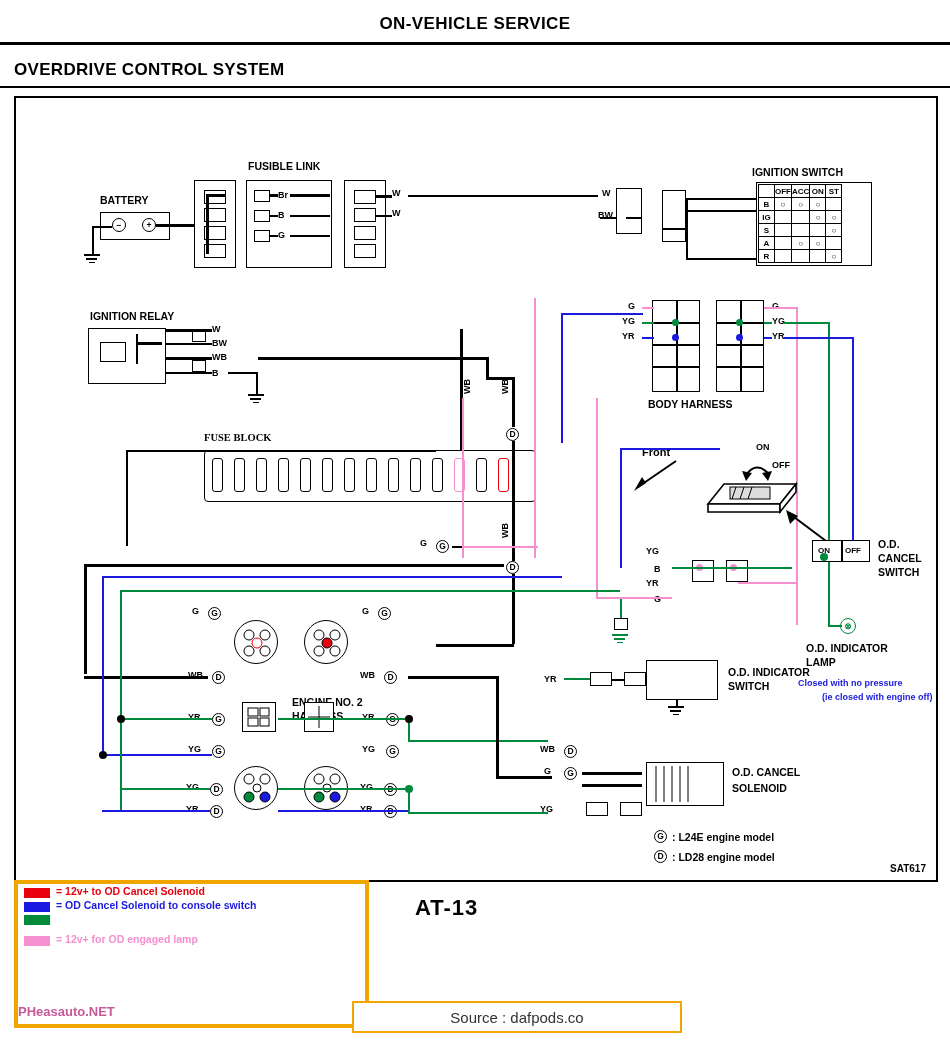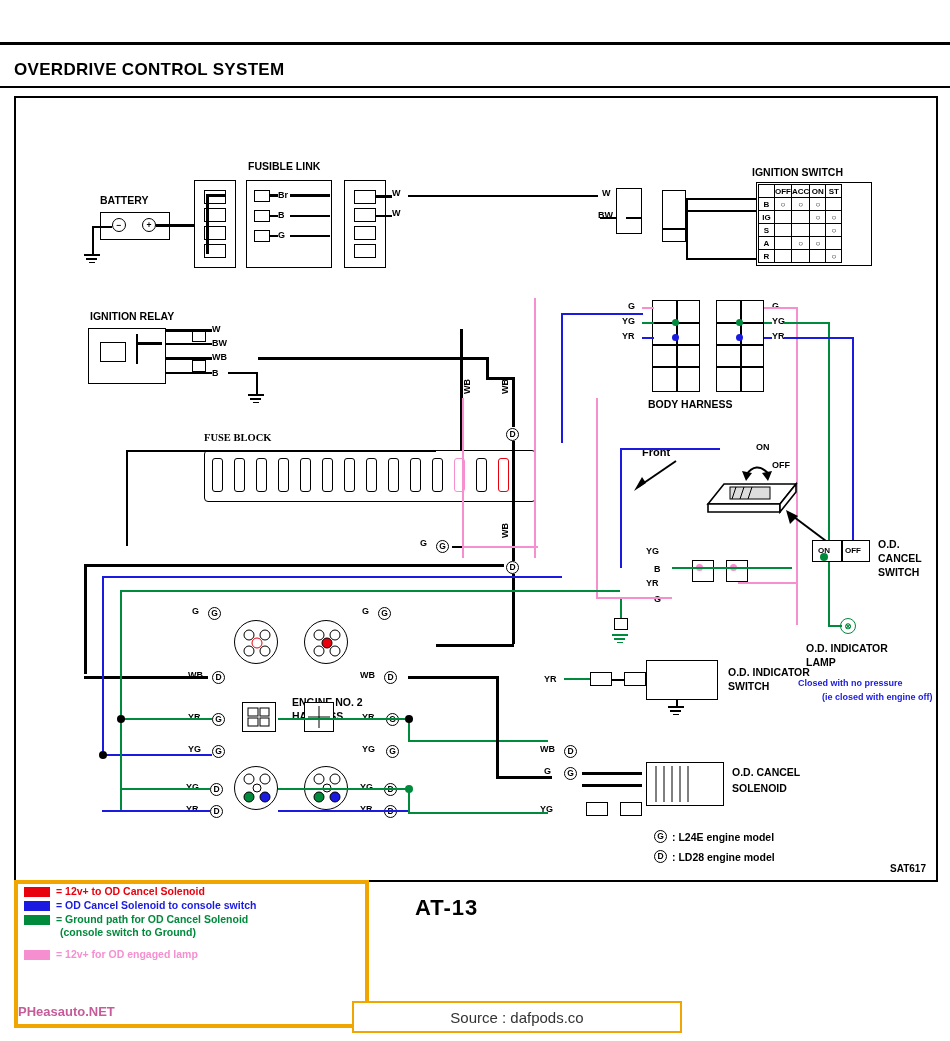--- a/index.html
+++ b/index.html
@@ -50,39 +50,40 @@
   .gnd1{width:16px;height:1.8px;background:#000;}
   .gnd2{width:11px;height:1.8px;background:#000;}
   .gnd3{width:6px;height:1.8px;background:#000;}
 
   
   .at13{position:absolute;left:415px;top:895px;font-size:22px;font-weight:bold;letter-spacing:1px;}
 
   
   .legend{position:absolute;left:14px;top:880px;width:355px;height:148px;border:4px solid #f0a500;background:#fff;box-sizing:border-box;}
   .legend h3{margin:0;padding:4px 0 2px;text-align:center;font-size:15px;font-weight:bold;letter-spacing:.5px;}
-  .lg-row{display:flex;align-items:flex-start;margin:1px 0 0 6px;font-size:10.5px;font-weight:bold;}
+  .lg-row{display:flex;align-items:flex-end;margin:1px 0 0 6px;font-size:10.5px;font-weight:bold;}
   .sw{width:26px;height:10px;margin-top:2px;margin-right:6px;flex:none;border:0;}
   .lg-txt{line-height:1.25;}
   .t-red{color:#e8000d;}
   .t-blue{color:#1a1ae0;}
   .t-green{color:#008a3c;}
   .t-pink{color:#f58fd0;}
 
   .src{position:absolute;left:352px;top:1001px;width:330px;height:32px;border:2px solid #f0a500;background:#fff;
        font-size:15px;color:#333;text-align:center;line-height:30px;box-sizing:border-box;}
   .wm{position:absolute;left:18px;top:1004px;font-size:13px;color:#c75b9a;font-weight:bold;}
 
   .sat{position:absolute;right:10px;bottom:6px;font-size:10px;font-weight:bold;}
 </style>
 </head>
 <body>
 
 <div class="page">
 
+  <div class="hdr-title">ON-VEHICLE SERVICE</div>
   <div class="hdr-rule"></div>
   <div class="sec-title">OVERDRIVE CONTROL SYSTEM</div>
   <div class="sec-rule"></div>
 
   <div class="frame">
 
 
     <div class="lbl" style="left:84px;top:96px;">BATTERY</div>
     <div class="box" style="left:84px;top:114px;width:70px;height:28px;"></div>
     <div class="circ" style="left:96px;top:120px;width:14px;height:14px;line-height:12px;">−</div>
@@ -523,24 +524,20 @@
     <div class="lg-row">
       <span class="sw" style="background:#e8000d;"></span>
       <span class="lg-txt t-red">= 12v+ to OD Cancel Solenoid</span>
     </div>
     <div class="lg-row">
       <span class="sw" style="background:#1a1ae0;"></span>
       <span class="lg-txt t-blue">= OD Cancel Solenoid to console switch</span>
     </div>
     <div class="lg-row">
       <span class="sw" style="background:#008a3c;"></span>
-      <span class="lg-txt t-green">
-        <span>= Ground path for OD Cancel Solenoid</span><br>
-        <span style="margin-left:4px;">(console switch to Ground)</span>
-      </span>
     </div>
     <div class="lg-row" style="margin-top:8px;">
       <span class="sw" style="background:#f58fd0;"></span>
       <span class="lg-txt t-pink">= 12v+ for OD engaged lamp</span>
     </div>
   </div>
 
   <div class="wm">PHeasauto.NET</div>
   <div class="src">Source : dafpods.co</div>
 

